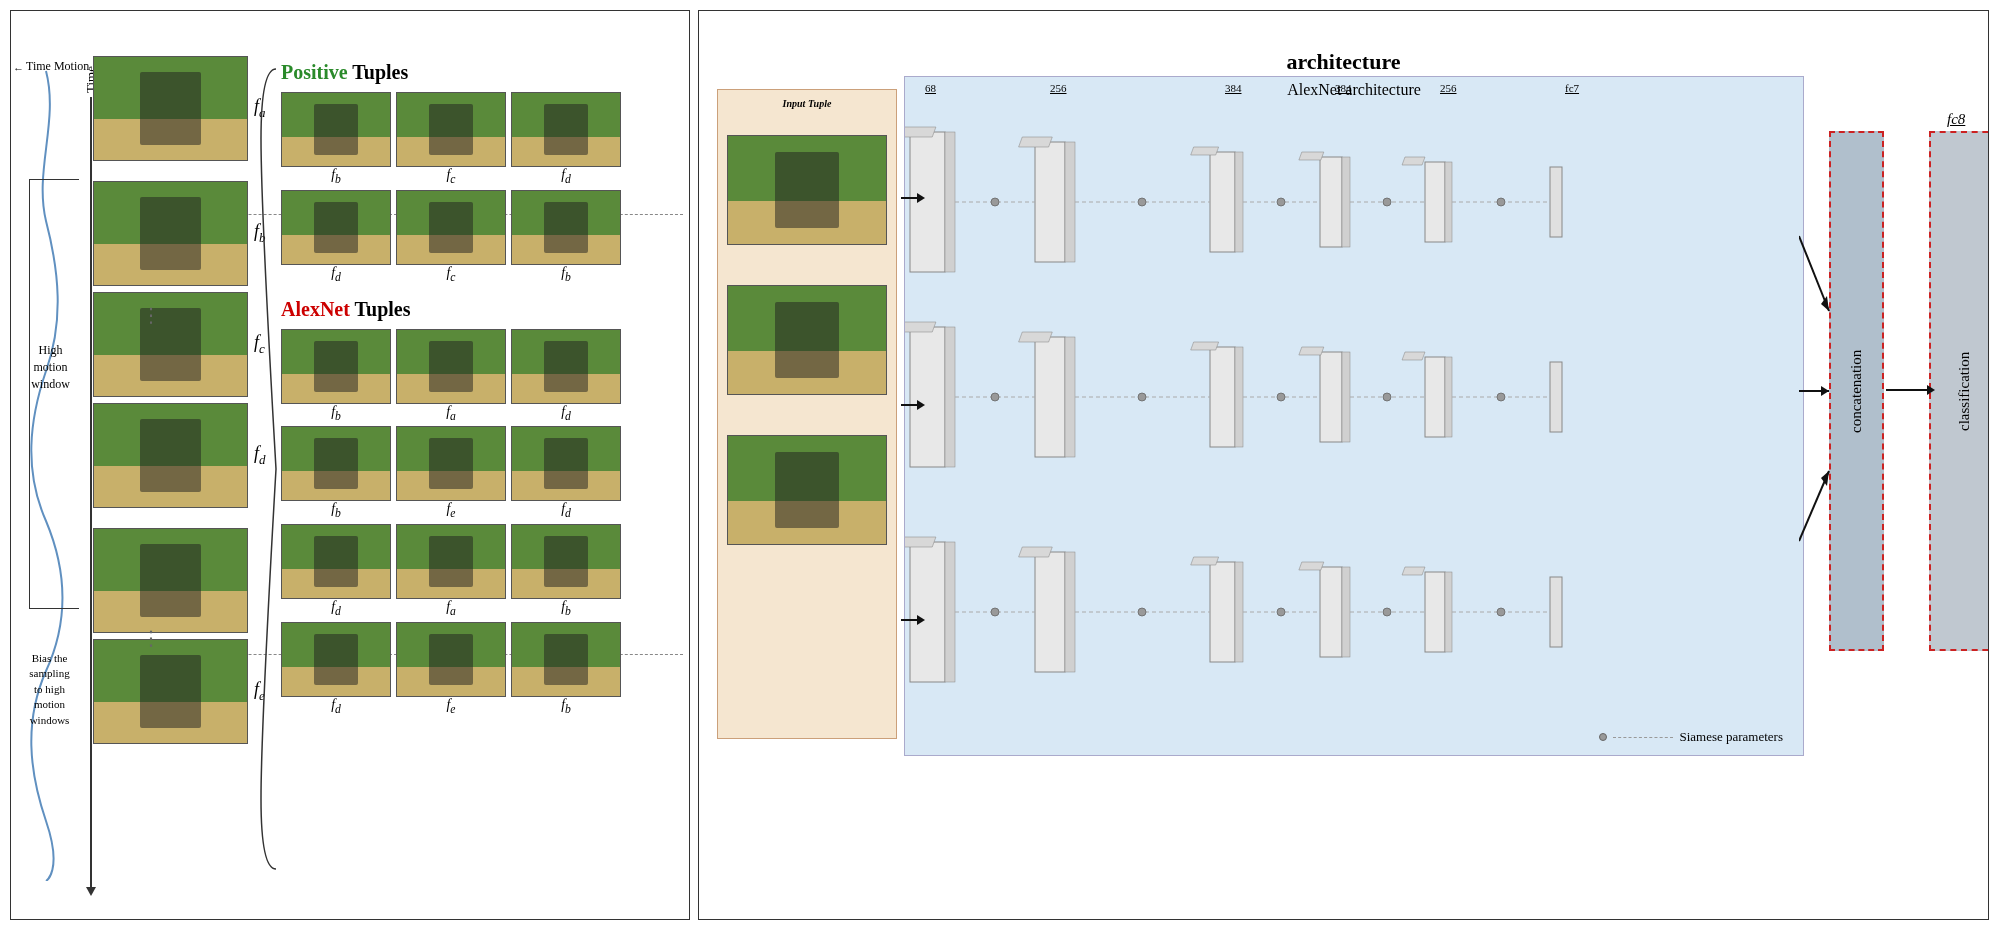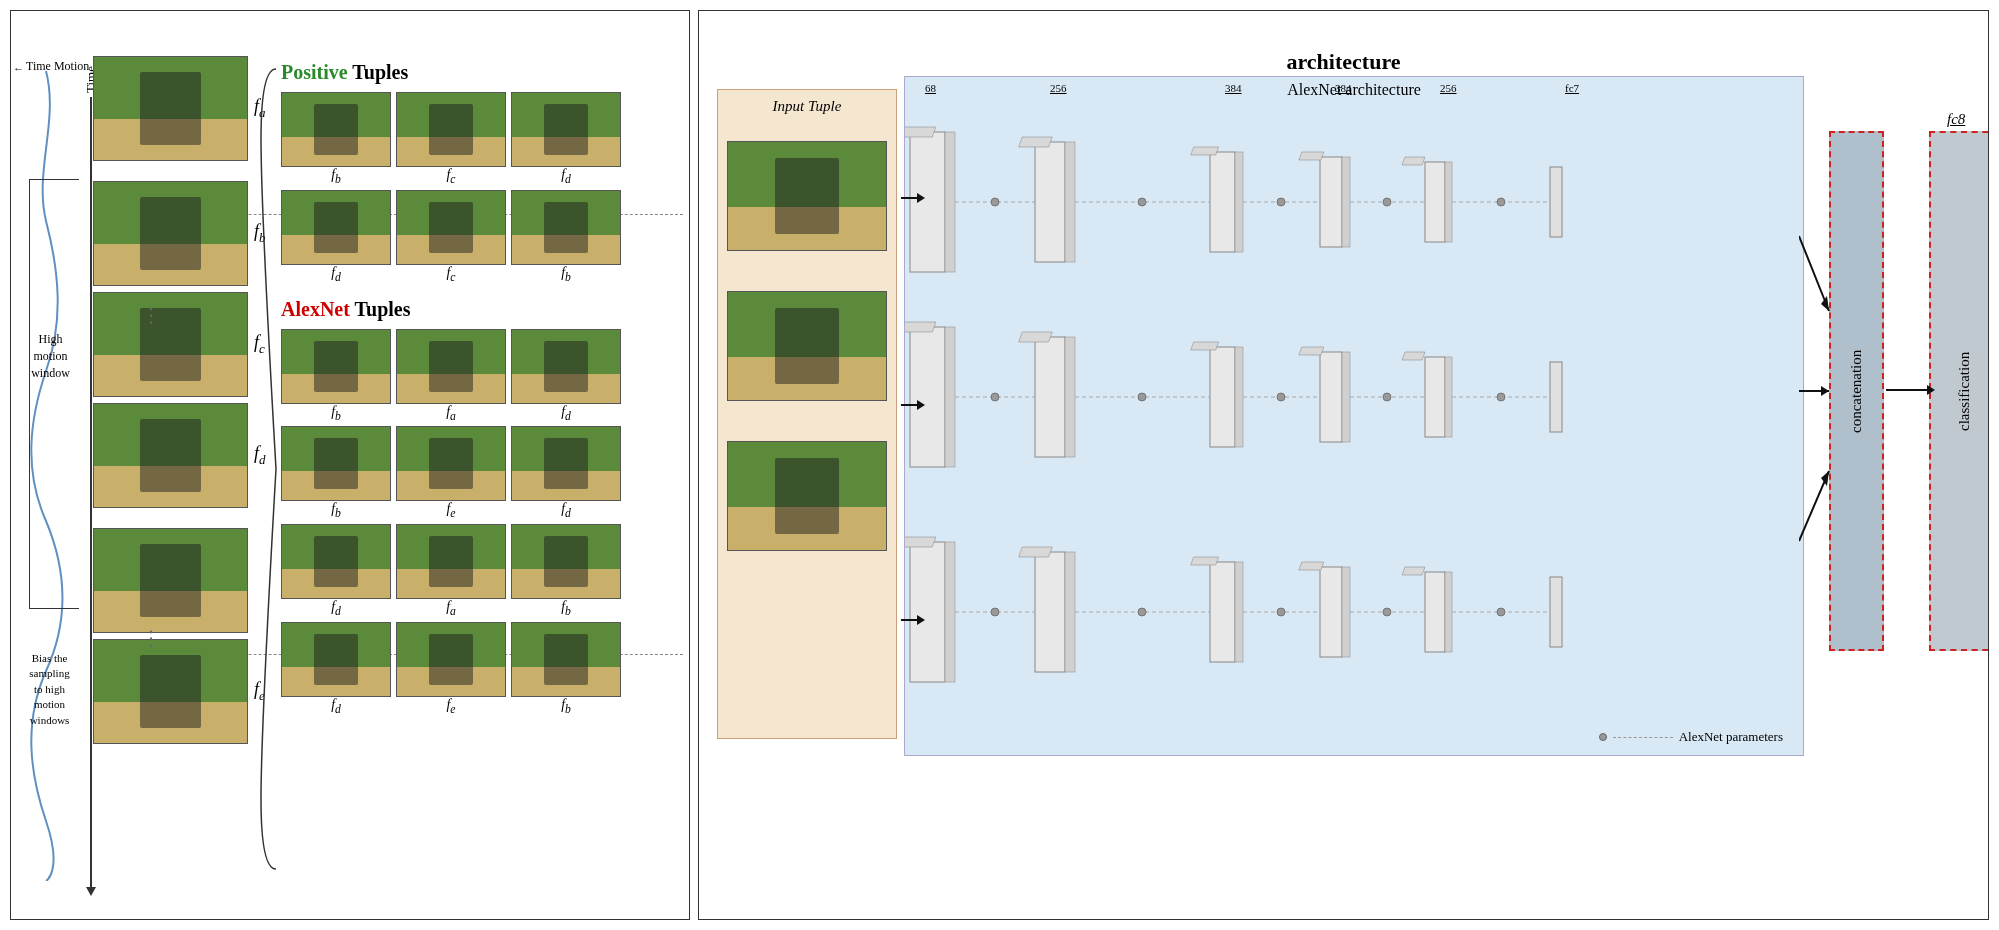--- a/index.html
+++ b/index.html
@@ -187,21 +187,21 @@
       <div style="display:flex; align-items:center;">
         <div class="frame-img">
           <div class="baseball-img"></div>
         </div>
         <span class="frame-label">f<sub>e</sub></span>
       </div>
 
     </div>
 
     <div style="position:absolute; left:18px; top:168px; width:50px; height:430px; border:1.5px solid #333; border-right:none;"></div>
-    <div style="position:absolute; left:12px; top:320px; font-size:12px; text-align:center; width:55px; line-height:1.4;">High<br>motion<br>window</div>
+    <div style="position:absolute; left:12px; top:331px; font-size:12px; text-align:center; width:55px; line-height:1.4;">High<br>motion<br>window</div>
 
     <div style="position:absolute; left:6px; top:640px; font-size:11px; text-align:center; width:65px; line-height:1.4;">Bias the<br>sampling<br>to high<br>motion<br>windows</div>
 
     <div style="position:absolute; left:130px; top:292px; font-size:20px; color:#666;">⋮</div>
     <div style="position:absolute; left:130px; top:615px; font-size:20px; color:#666;">⋮</div>
 
     <div style="position:absolute; left:270px; top:50px; width:395px;">
 
       <div style="font-size:20px; font-weight:bold; margin-bottom:8px;">
         <span style="color:#2a8a2a;">Positive</span>
@@ -348,21 +348,21 @@
   </div>
 
   <div class="right-panel">
 
     <div style="text-align:center; font-size:22px; font-weight:bold; padding:8px 0 2px 0; line-height:1.3;">
       <br>
       <span>architecture</span>
     </div>
 
     <div style="position:absolute; left:18px; top:78px; width:180px; height:650px; background:#f5e6d0; border:1px solid #cba07a; display:flex; flex-direction:column; align-items:center; padding:8px 6px 6px 6px; gap:5px;">
-      <div style="font-size:15px; font-style:italic; margin-bottom:21px;">Input Tuple</div>
+      <div style="font-size:10px; font-style:italic; margin-bottom:21px;font-weight:bold;">Input Tuple</div>
 
       <div style="width:160px;height:110px;overflow:hidden;border:1px solid #555;">
         <div class="baseball-img"></div>
       </div>
 
       <div style="height:30px;"></div>
 
       <div style="width:160px;height:110px;overflow:hidden;border:1px solid #555;">
         <div class="baseball-img"></div>
       </div>
@@ -480,21 +480,21 @@
         <circle cx="376" cy="100" r="4" fill="#999" stroke="#666" stroke-width="0.8"></circle>
         <line x1="445" y1="100" x2="520" y2="100" stroke="#aaa" stroke-width="1" stroke-dasharray="4,3"></line>
         <circle cx="482" cy="100" r="4" fill="#999" stroke="#666" stroke-width="0.8"></circle>
         <line x1="547" y1="100" x2="645" y2="100" stroke="#aaa" stroke-width="1" stroke-dasharray="4,3"></line>
         <circle cx="596" cy="100" r="4" fill="#999" stroke="#666" stroke-width="0.8"></circle>
       </svg>
 
       <div style="position:absolute; bottom:10px; right:20px; display:flex; align-items:center; gap:6px; font-size:13px;">
         <div style="width:8px;height:8px;border-radius:50%;background:#999;border:1px solid #666;"></div>
         <div style="width:60px;border-top:1.5px dashed #999;"></div>
-        <span>AlexNet parameters</span>
+        <span>Siamese parameters</span>
       </div>
 
     </div>
 
     <div style="position:absolute; left:202px; top:186px; width:20px; height:2px; background:#111;"></div>
     <div style="position:absolute; left:218px; top:182px; width:0;height:0;border-left:8px solid #111;border-top:5px solid transparent;border-bottom:5px solid transparent;"></div>
 
     <div style="position:absolute; left:202px; top:393px; width:20px; height:2px; background:#111;"></div>
     <div style="position:absolute; left:218px; top:389px; width:0;height:0;border-left:8px solid #111;border-top:5px solid transparent;border-bottom:5px solid transparent;"></div>
 

